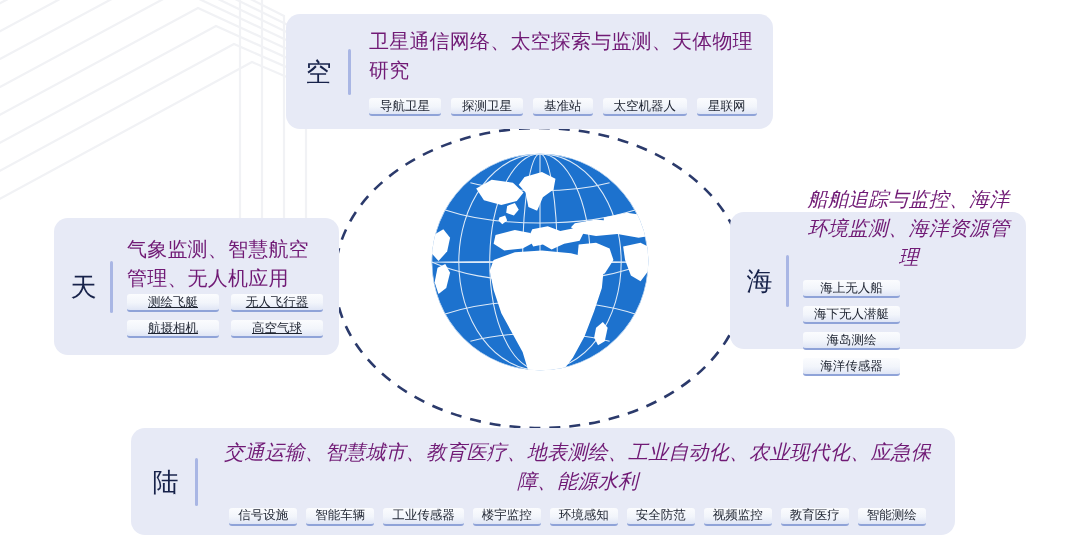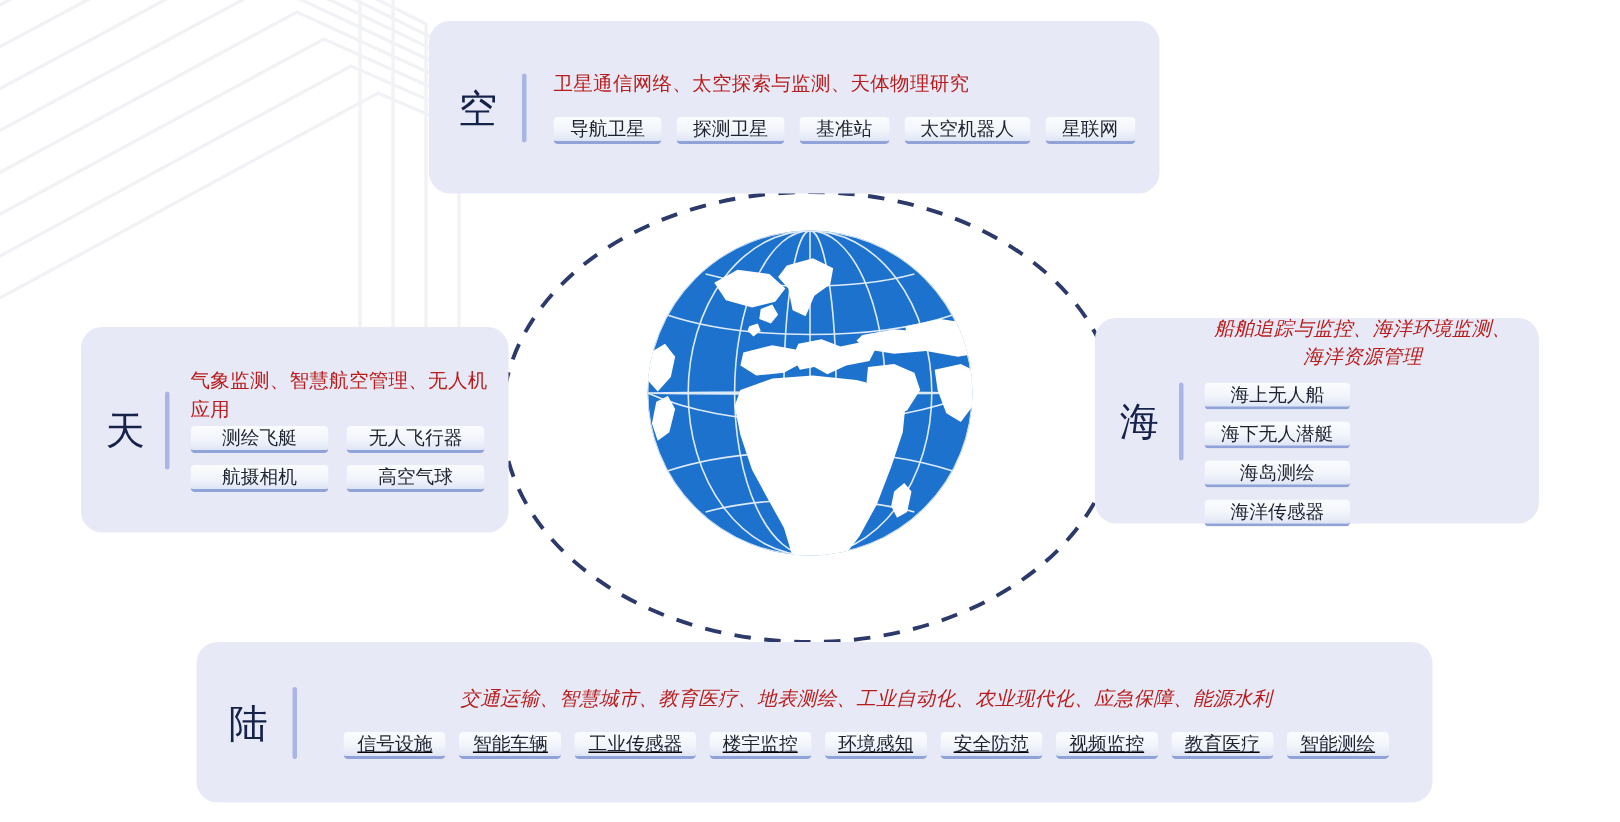--- a/index.html
+++ b/index.html
@@ -69,22 +69,22 @@
     width: 3px;
     border-radius: 2px;
     background: #a9b6e4;
   }
   .panel-body {
     flex: 1 1 auto;
     display: flex;
     flex-direction: column;
   }
   .panel-desc {
-    color: #b91c1c;
-    font-size: 13px;
+    color: #701a75;
+    font-size: 20px;
     line-height: 1.45;
     letter-spacing: 0.2px;
   }
   .pill-row {
     display: flex;
     flex-wrap: wrap;
   }
   .pill {
     box-sizing: border-box;
     background: linear-gradient(180deg, #fbfcfe 0%, #f2f5fb 55%, #dfe5f5 100%);
@@ -115,21 +115,21 @@
   
   #panel-air {
     left: 54px; top: 218px;
     width: 285px; height: 137px;
     padding: 0 12px 0 14px;
   }
   #panel-air .panel-key { width: 32px; margin-right: 10px; }
   #panel-air .panel-divider { height: 52px; margin-right: 14px; }
   #panel-air .panel-desc { margin-bottom: 1px; }
   #panel-air .pill-row { gap: 8px 12px; width: 196px; }
-  #panel-air .pill { width: 92px; }
+  #panel-air .pill { width: 92px; text-decoration: underline; }
 
   
   #panel-sea {
     left: 730px; top: 212px;
     width: 296px; height: 137px;
     padding: 0 12px 0 14px;
   }
   #panel-sea .panel-key { width: 32px; margin-right: 10px; }
   #panel-sea .panel-divider { height: 52px; margin-right: 14px; }
   #panel-sea .panel-desc { margin-bottom: 8px; text-align: center; font-style: italic; }
@@ -138,21 +138,21 @@
 
   
   #panel-land {
     left: 131px; top: 428px;
     width: 824px; height: 107px;
     padding: 0 14px 0 18px;
   }
   #panel-land .panel-key { width: 34px; margin-right: 12px; }
   #panel-land .panel-divider { height: 48px; margin-right: 16px; }
   #panel-land .panel-desc { margin-bottom: 12px; text-align: center; font-style: italic; }
-  #panel-land .pill-row { gap: 9px; justify-content: center; text-decoration: underline; }
+  #panel-land .pill-row { gap: 9px; justify-content: center; }
   #panel-land .pill { padding: 0 9px; }
 </style>
 </head>
 <body>
 
 <div id="stage">
 
   <svg class="corner-deco" viewBox="0 0 380 300" xmlns="http://www.w3.org/2000/svg">
     <g fill="none" stroke="#f1f2f5" stroke-width="2.2">
       <path d="M-20 30 L150 -60 L300 20 L300 330"></path>

